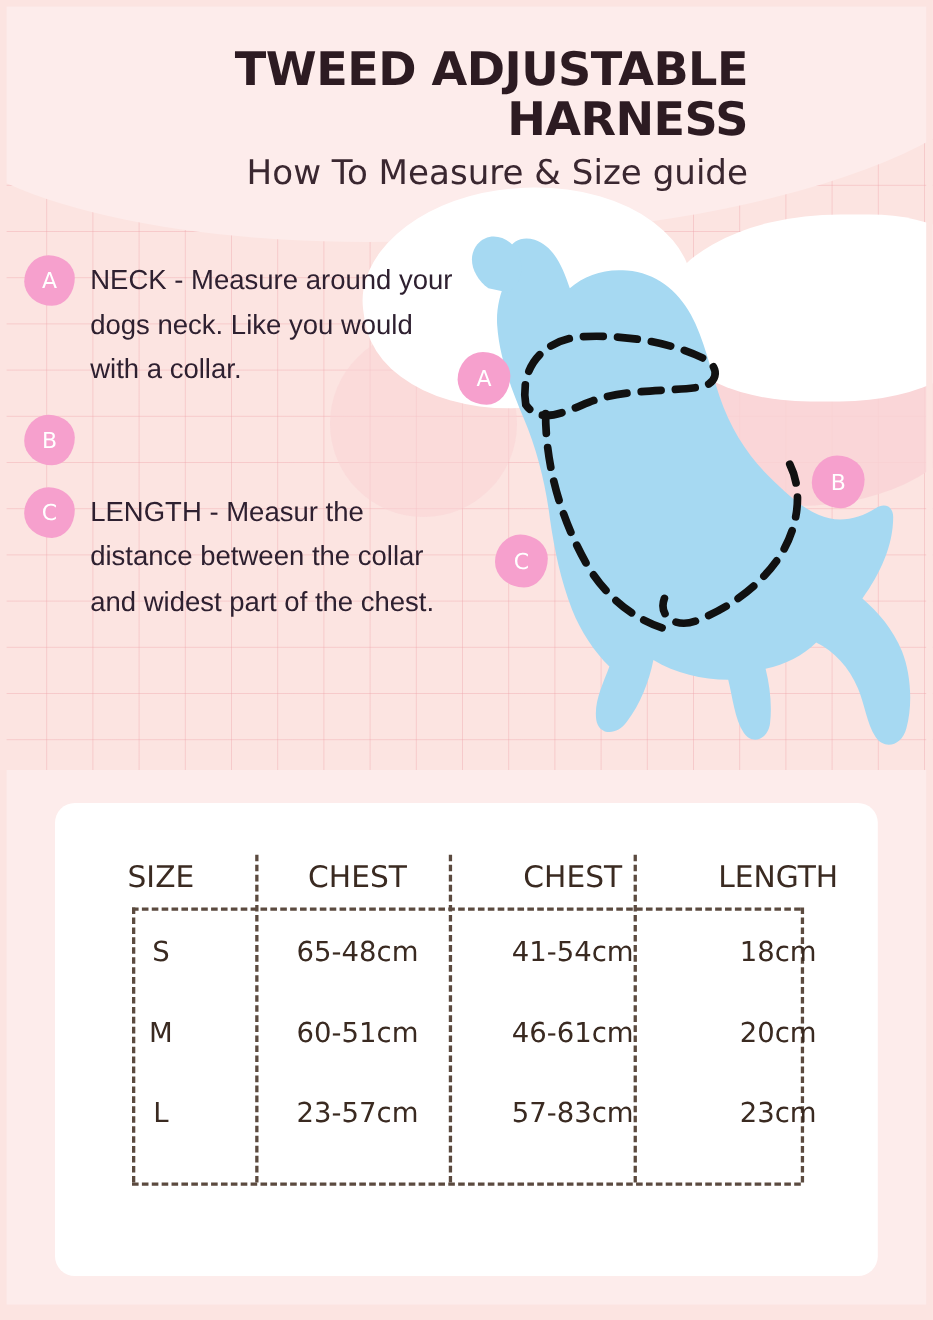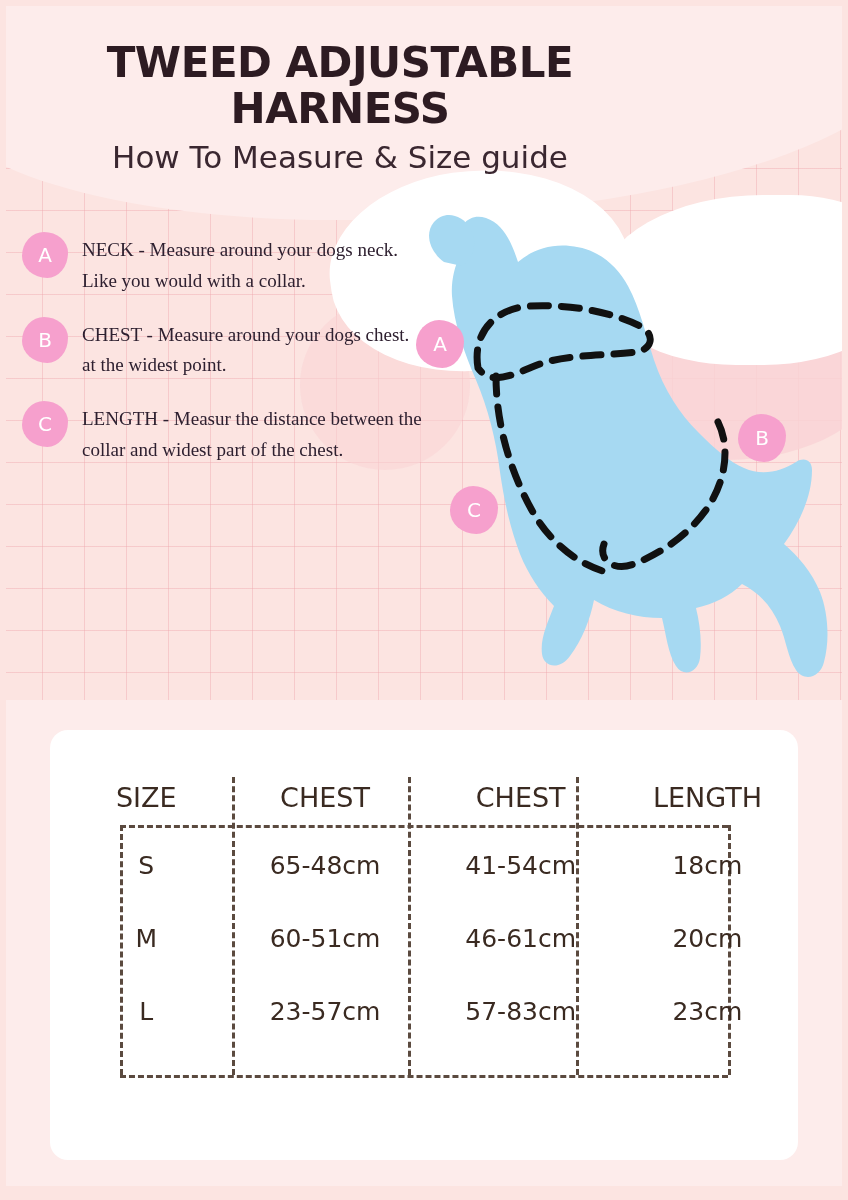--- a/index.html
+++ b/index.html
@@ -77,21 +77,21 @@
     left: 0; top: 700px;
     width: 848px; height: 500px;
     background: #fdeceb;
   }
 
   
   .header {
     position: absolute;
     left: 0; top: 40px;
     width: 680px;
-    text-align: center;
+    text-align: right;
     z-index: 6;
   }
   .title {
     font-family: "DejaVu Sans", sans-serif;
     font-weight: bold;
     font-size: 42px;
     letter-spacing: -0.5px;
     color: #2d1b22;
     margin: 0;
     line-height: 1.1;
@@ -134,22 +134,22 @@
     border-radius: 48% 52% 45% 55% / 52% 45% 55% 48%;
   }
   .badge span {
     position: relative;
     font-family: "DejaVu Sans", sans-serif;
     font-size: 20px;
     color: #ffffff;
     font-weight: normal;
   }
   .instr-text {
-    font-family: Liberation Serif, serif;
-    font-size: 19px;
+    font-family: Liberation Sans, sans-serif;
+    font-size: 25px;
     line-height: 1.62;
     color: #2e2030;
     padding-top: 3px;
   }
 
   
   .dog-wrap {
     position: absolute;
     left: 400px; top: 200px;
     width: 448px; height: 510px;
@@ -256,21 +256,20 @@
     <div class="instr-row">
       <div class="badge">
         <span>A</span>
       </div>
       <div class="instr-text">NECK - Measure around your dogs neck. Like you would with a collar.</div>
     </div>
     <div class="instr-row">
       <div class="badge">
         <span>B</span>
       </div>
-      <div class="instr-text">CHEST - Measure around your dogs chest. at the widest point.</div>
     </div>
     <div class="instr-row">
       <div class="badge">
         <span>C</span>
       </div>
       <div class="instr-text">LENGTH - Measur the distance between the collar and widest part of the chest.</div>
     </div>
   </div>
 
   <div class="dog-wrap">

